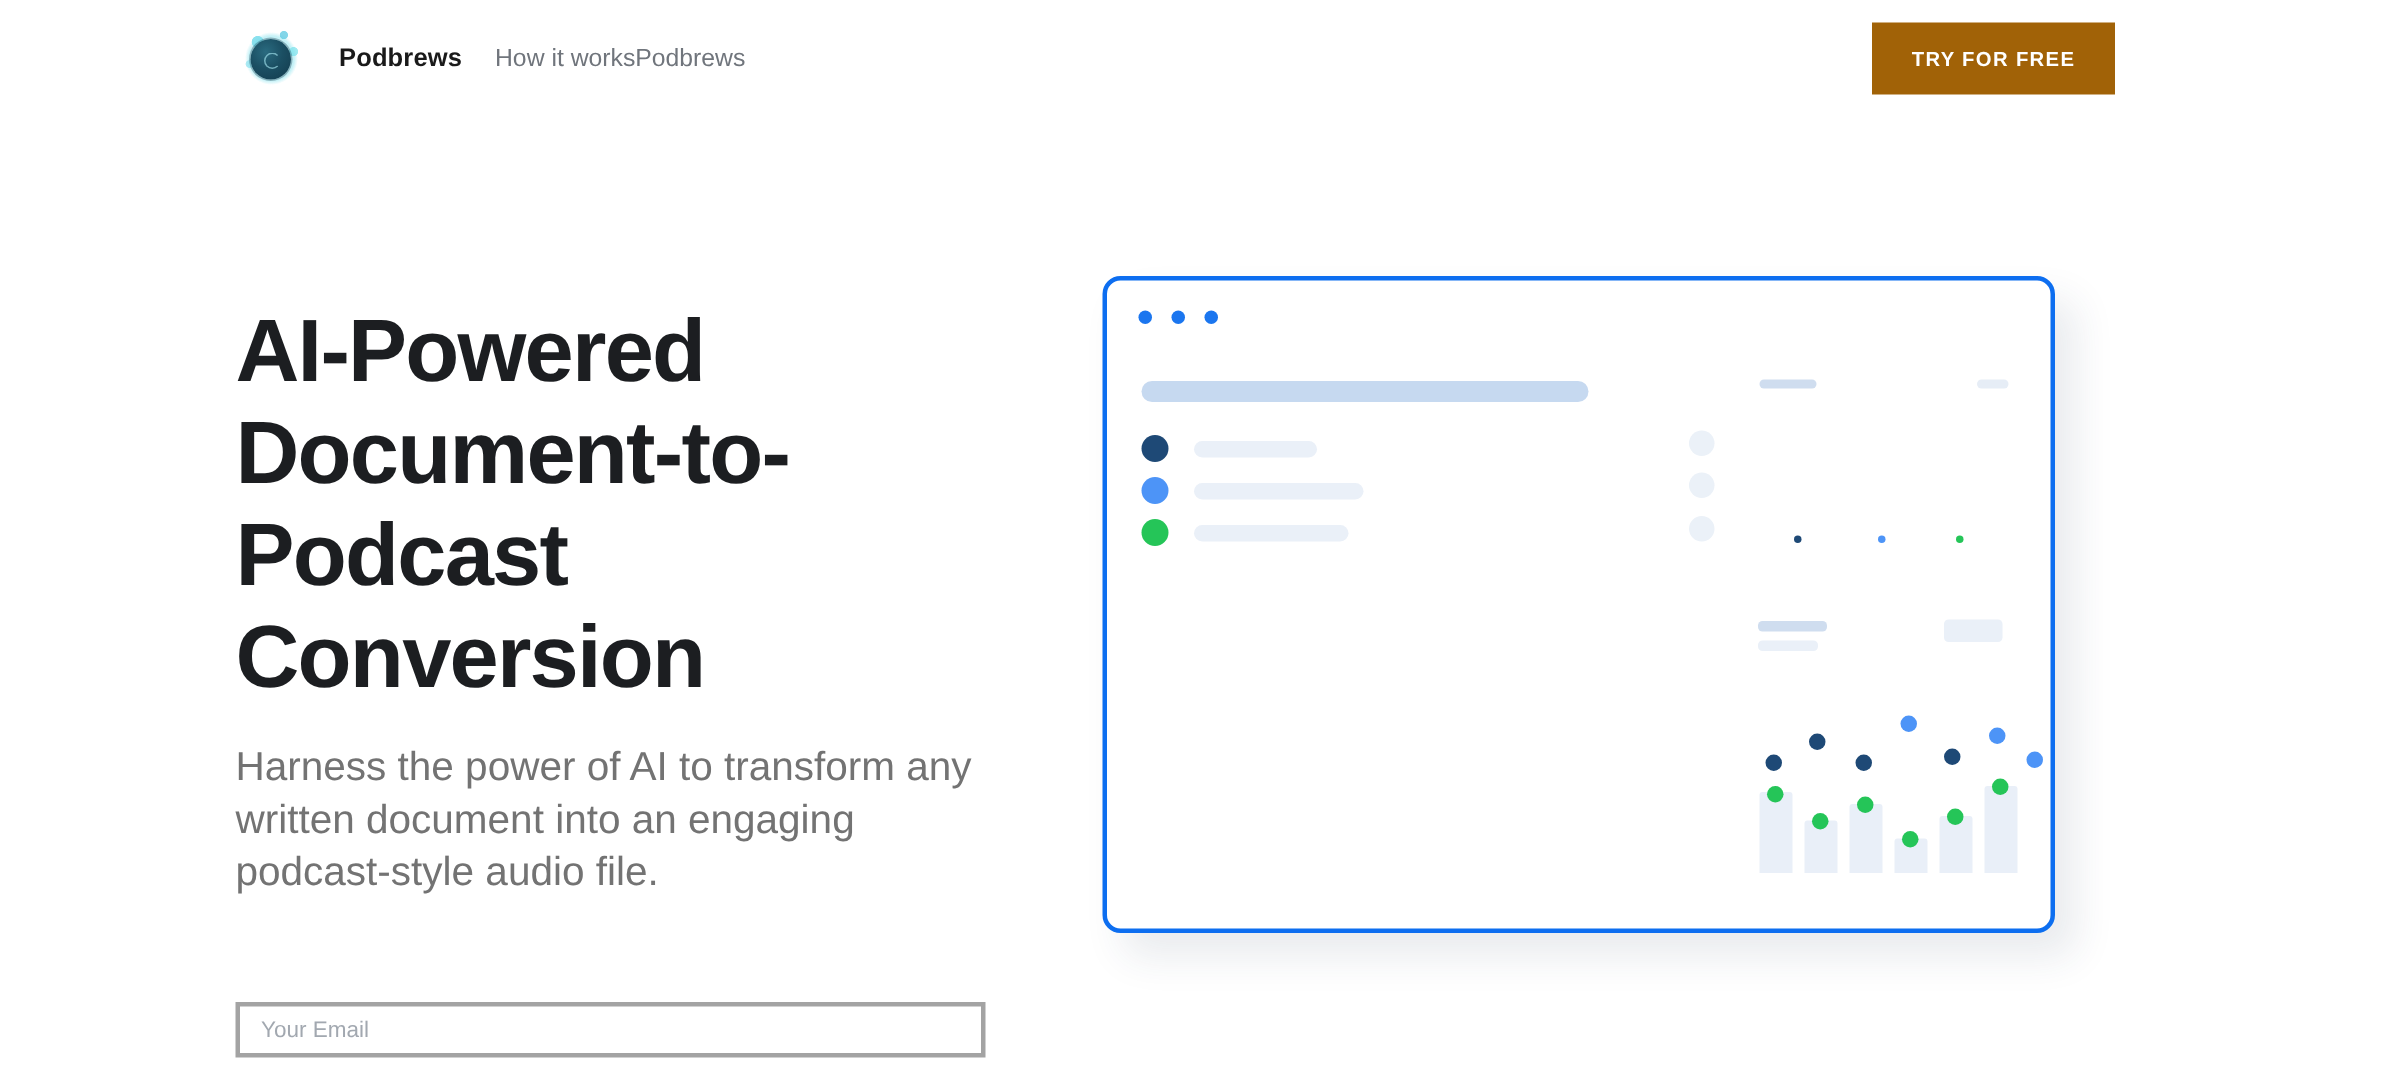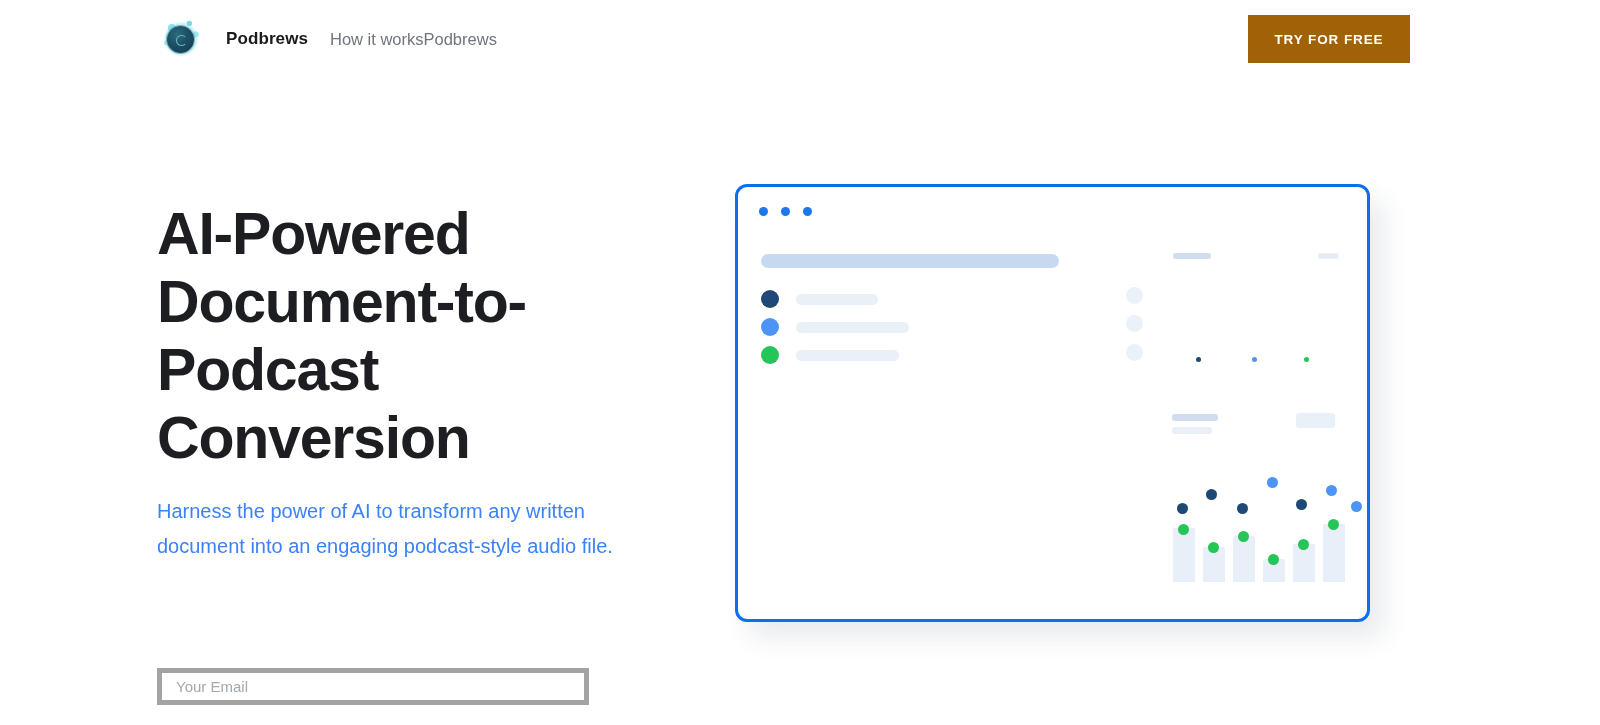--- a/index.html
+++ b/index.html
@@ -97,30 +97,30 @@
   }
   .hero-title {
     font-size: 59px;
     line-height: 68px;
     font-weight: bold;
     color: #1c1e21;
     letter-spacing: -1.2px;
   }
   .hero-sub {
     margin-top: 22px;
-    font-size: 20px;
+    font-size: 27px;
     line-height: 35px;
-    color: #3b82f6;
+    color: #737373;
     font-weight: normal;
   }
   .email-input {
     position: absolute;
     left: 157px; top: 668px;
-    width: 432px; height: 37px;
-    border: 5px solid #a3a3a3;
+    width: 500px; height: 37px;
+    border: 3px solid #a3a3a3;
     background: #fff;
     padding: 0 14px;
     font-family: "Liberation Sans", sans-serif;
     font-size: 15px;
     color: #555;
     outline: none;
   }
   .email-input::placeholder { color: #a2a8b0; }
 
   

